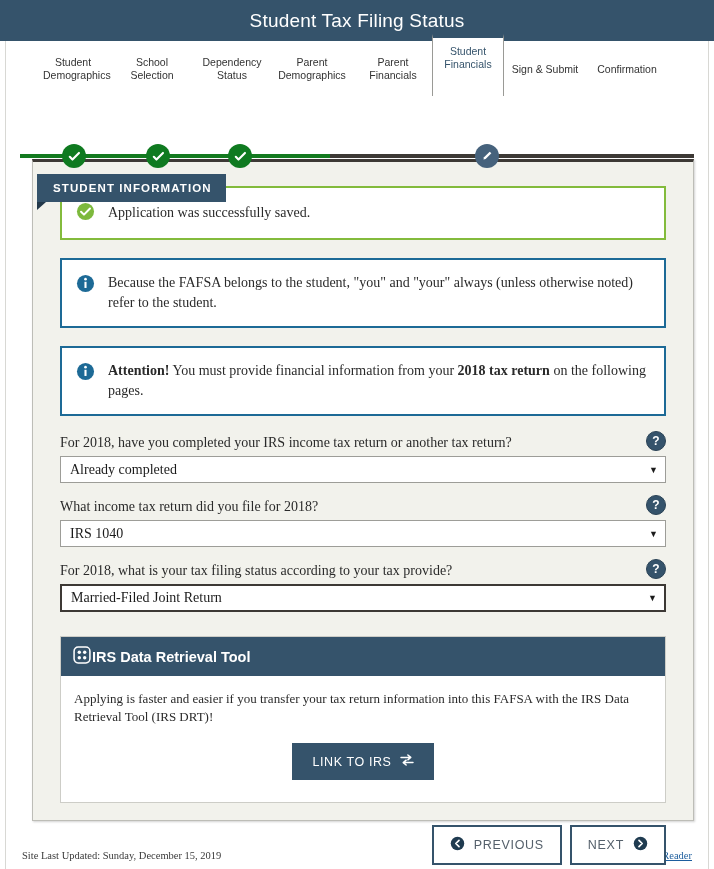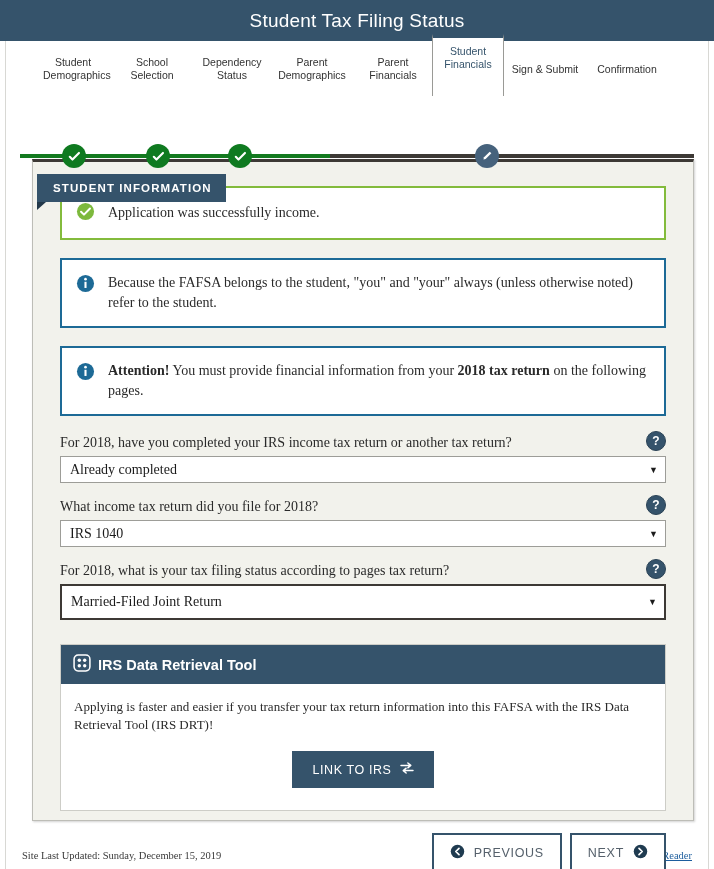--- a/index.html
+++ b/index.html
@@ -193,21 +193,21 @@
     height: 27px;
     display: flex;
     align-items: center;
     padding: 0 24px 0 9px;
     font-size: 14px;
     color: #1b1b1b;
     cursor: pointer;
   }
   .select-box.focused {
     border: 2px solid #3d3935;
-    height: 36px;
+    height: 28px;
   }
   .caret {
     position: absolute;
     right: 7px; top: 50%;
     transform: translateY(-50%);
     font-size: 9px;
     color: #1b1b1b;
     font-family: "Liberation Sans", sans-serif;
   }
 
@@ -215,21 +215,21 @@
   .drt { margin-top: 24px; background: #ffffff; border: 1px solid #cdcdc7; }
   .drt-head {
     background: #35536b;
     color: #ffffff;
     font-family: "Liberation Sans", sans-serif;
     font-size: 14.5px;
     font-weight: bold;
     padding: 9px 12px;
     display: flex;
     align-items: center;
-    gap: 7px;
+    gap: 1px;
   }
   .drt-body { padding: 14px 13px 22px 13px; }
   .drt-text {
     font-size: 13px;
     line-height: 18px;
     color: #2a2a2a;
   }
   .link-irs-wrap { text-align: center; margin-top: 17px; }
   .link-irs {
     display: inline-flex;
@@ -358,21 +358,21 @@
 
     <div class="content-inner">
 
       <div class="alert success">
         <span class="alert-icon">
           <svg width="19" height="19" viewBox="0 0 20 20">
               <circle cx="10" cy="10" r="9" fill="#7db93d"></circle>
               <path d="M5.3 10.2l3.1 3.1 6.3-6.5" stroke="#ffffff" stroke-width="2.1" fill="none" stroke-linecap="round" stroke-linejoin="round"></path>
             </svg>
         </span>
-        <span class="alert-text">Application was successfully income.</span>
+        <span class="alert-text">Application was successfully saved.</span>
       </div>
 
       <div class="alert info">
         <span class="alert-icon">
           <svg width="19" height="19" viewBox="0 0 20 20">
               <circle cx="10" cy="10" r="9" fill="#1d6a96"></circle>
               <rect x="8.9" y="8.2" width="2.2" height="6.5" fill="#ffffff"></rect>
               <circle cx="10" cy="5.4" r="1.4" fill="#ffffff"></circle>
             </svg>
         </span>
@@ -401,21 +401,21 @@
           </div>
           <div class="field">
             <label class="field-label">What income tax return did you file for 2018?</label>
             <span class="help-btn">?</span>
             <div class="select-box">
               <span>IRS 1040</span>
               <span class="caret">▼</span>
             </div>
           </div>
           <div class="field">
-            <label class="field-label">For 2018, what is your tax filing status according to pages tax return?</label>
+            <label class="field-label">For 2018, what is your tax filing status according to your tax provide?</label>
             <span class="help-btn">?</span>
             <div class="select-box focused">
               <span>Married-Filed Joint Return</span>
               <span class="caret">▼</span>
             </div>
           </div>
         </div>
 
       <div class="drt">
         <div class="drt-head">

